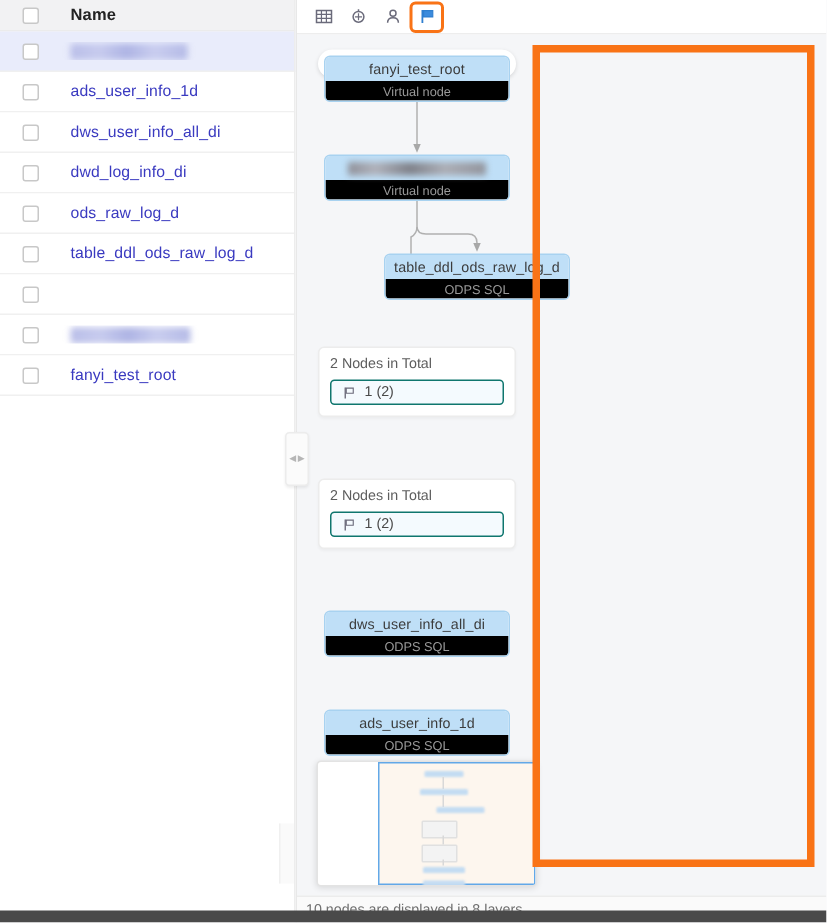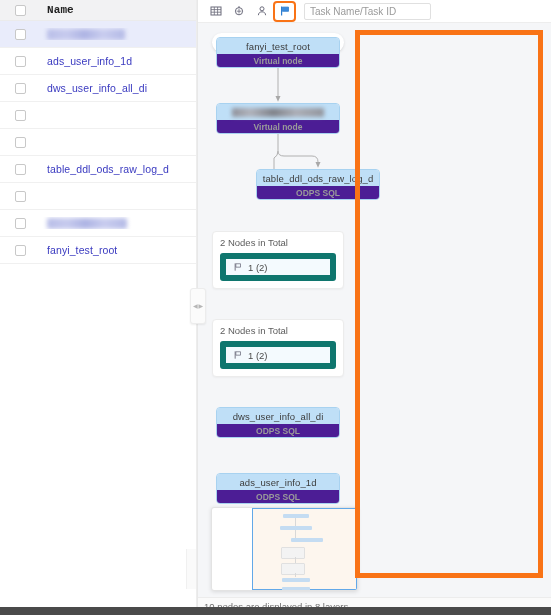--- a/index.html
+++ b/index.html
@@ -35,21 +35,20 @@
     border-right: 1px solid #e8e8e8;
     overflow: hidden;
   }
   .list-header {
     height: 21px;
     background: #f2f2f3;
     display: flex;
     align-items: center;
     border-bottom: 1px solid #ebebeb;
     box-sizing: border-box;
-    font-family: Liberation Mono, monospace;
   }
   .list-row {
     height: 27px;
     display: flex;
     align-items: center;
     border-bottom: 1px solid #f0f0f0;
     box-sizing: border-box;
     background: #fff;
   }
   .list-row.selected {
@@ -256,22 +255,21 @@
     color: #3c3c3c;
     letter-spacing: .1px;
   }
   .node .n-sub {
     height: 13px;
     display: flex;
     align-items: center;
     justify-content: center;
     font-size: 8.5px;
     color: #9a9a9a;
-    background: #4c1d95;
-    font-weight: bold;
+    background: #000000;
   }
   .redacted-node {
     display: inline-block;
     width: 92px;
     height: 9px;
     border-radius: 1px;
     background: linear-gradient(90deg,#8f9099,#b0b2bb 20%,#7f8189 45%,#acaeb6 70%,#92949c);
     filter: blur(2px);
   }
 
@@ -285,22 +283,22 @@
     box-sizing: border-box;
     padding: 5px 7px 7px 7px;
     box-shadow: 0 1px 2px rgba(0,0,0,.04);
   }
   .group-box .g-title {
     font-size: 9.5px;
     color: #5d5d5d;
     margin-bottom: 5px;
   }
   .group-box .g-chip {
-    height: 28px;
-    border: 6px solid #0f766e;
+    height: 17px;
+    border: 1px solid #0f766e;
     border-radius: 3px;
     background: #f4fafe;
     display: flex;
     align-items: center;
     gap: 5px;
     padding: 0 7px;
     font-size: 9.5px;
     color: #4a4a4a;
     box-sizing: border-box;
   }
@@ -417,25 +415,27 @@
         <div class="list-row">
           <div class="cb-cell">
             <span class="cbx"></span>
           </div>
           <div class="name-cell">dws_user_info_all_di</div>
         </div>
         <div class="list-row">
           <div class="cb-cell">
             <span class="cbx"></span>
           </div>
-        </div>
-        <div class="list-row">
-          <div class="cb-cell">
-            <span class="cbx"></span>
-          </div>
+          <div class="name-cell">dwd_log_info_di</div>
+        </div>
+        <div class="list-row">
+          <div class="cb-cell">
+            <span class="cbx"></span>
+          </div>
+          <div class="name-cell">ods_raw_log_d</div>
         </div>
         <div class="list-row">
           <div class="cb-cell">
             <span class="cbx"></span>
           </div>
           <div class="name-cell">table_ddl_ods_raw_log_d</div>
         </div>
         <div class="list-row">
           <div class="cb-cell">
             <span class="cbx"></span>
@@ -494,27 +494,20 @@
         </svg>
       </div>
 
       <div class="tb-btn active">
         <svg width="12" height="12" viewBox="0 0 12 12">
           <line x1="2.6" y1="1.6" x2="2.6" y2="10.4" stroke="#2f7fd0" stroke-width="1.2"></line>
           <path d="M3.4 2.1h6.1v4.2H3.4z" fill="#3b8bdd" stroke="#2f7fd0" stroke-width=".8"></path>
         </svg>
       </div>
 
-      <div class="search-box">
-        <input type="text" placeholder="Task Name/Task ID" style="">
-        <svg width="11" height="11" viewBox="0 0 12 12">
-          <circle cx="5" cy="5" r="3.4" fill="none" stroke="#8a8a8a" stroke-width="1"></circle>
-          <line x1="7.6" y1="7.6" x2="10.3" y2="10.3" stroke="#8a8a8a" stroke-width="1.1"></line>
-        </svg>
-      </div>
     </div>
 
     <div id="canvas">
 
       <div id="downstream-btn">
         <svg width="11" height="11" viewBox="0 0 12 12">
           <path d="M1.8 2h8.4L6.9 5.6v3.1L5.1 9.6V5.6z" fill="none" stroke="#6b6b7b" stroke-width=".9"></path>
           <line x1="1.2" y1="2" x2="10.8" y2="2" stroke="#6b6b7b" stroke-width="1"></line>
         </svg>
         <span>Downstream Analysis</span>

